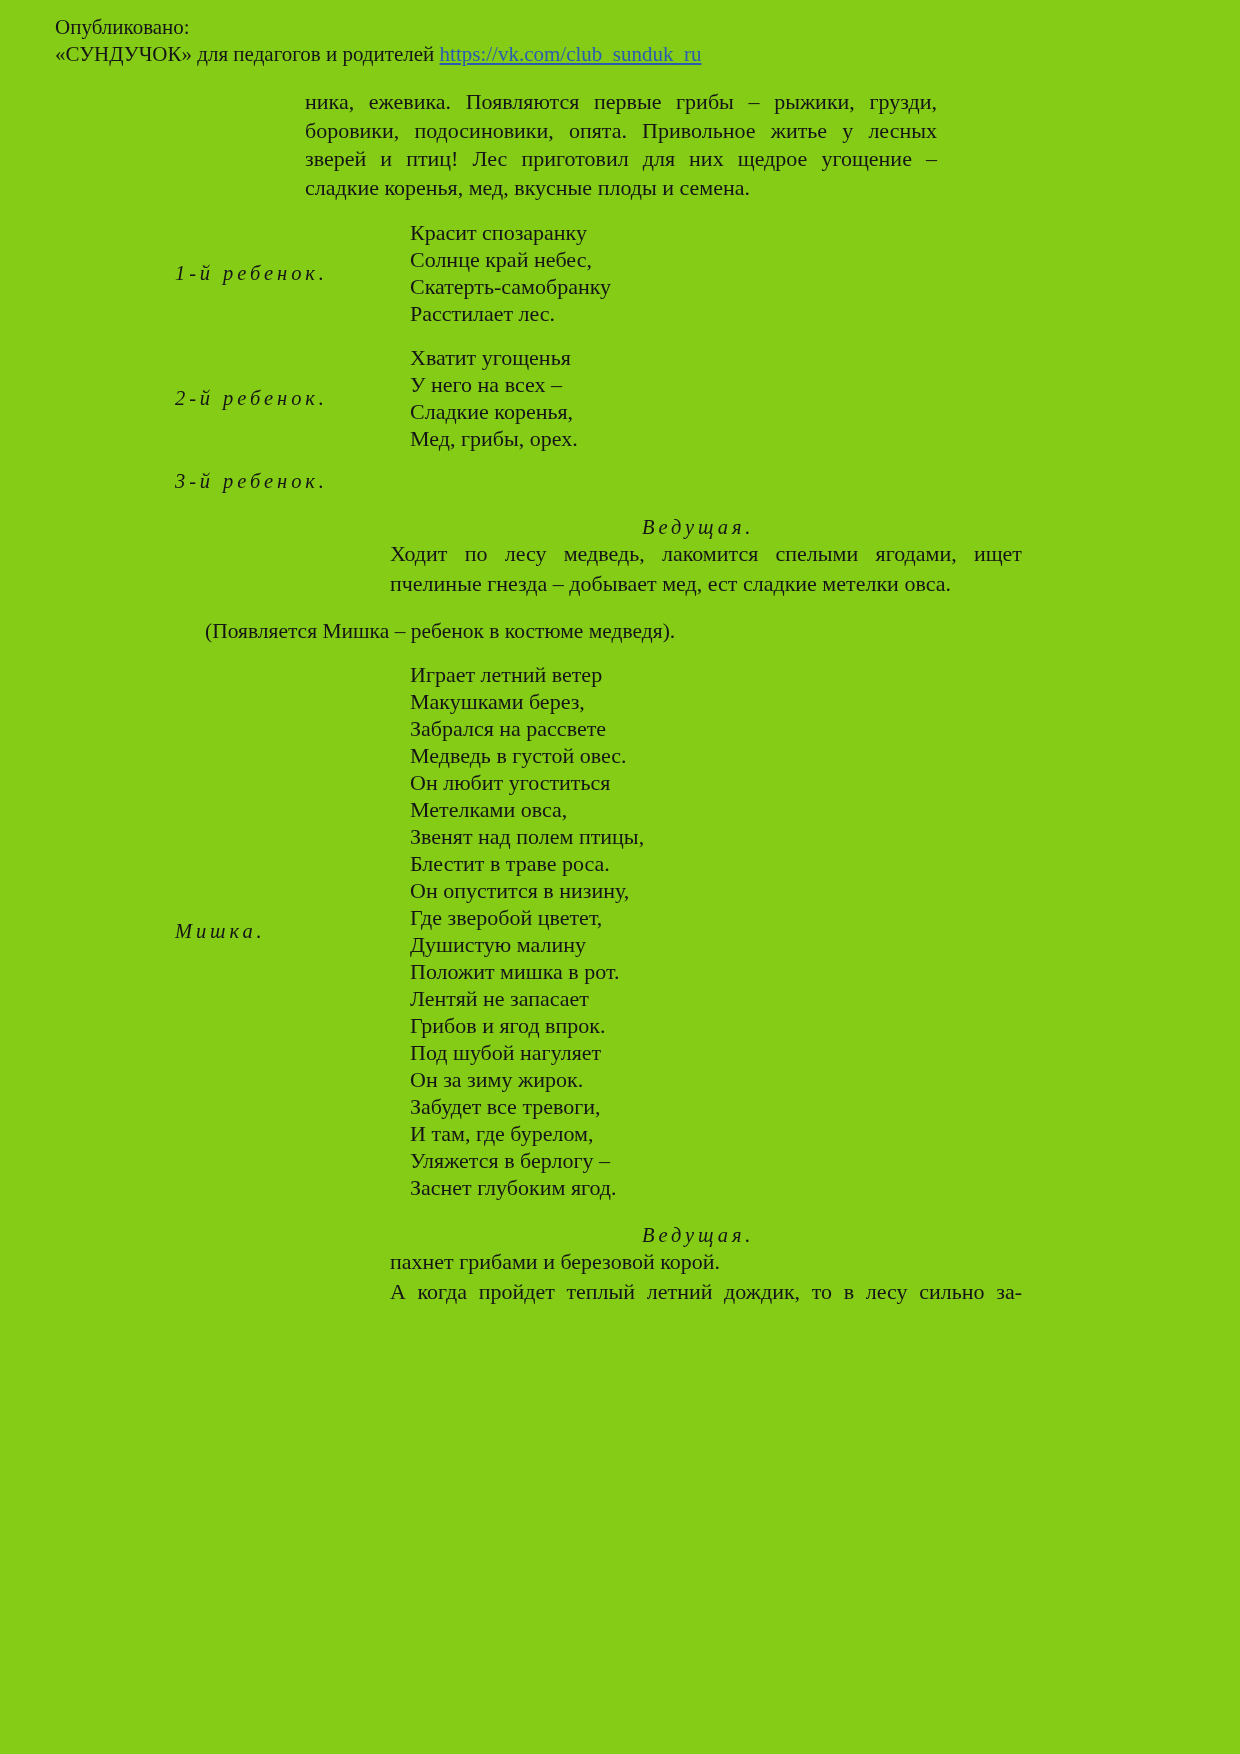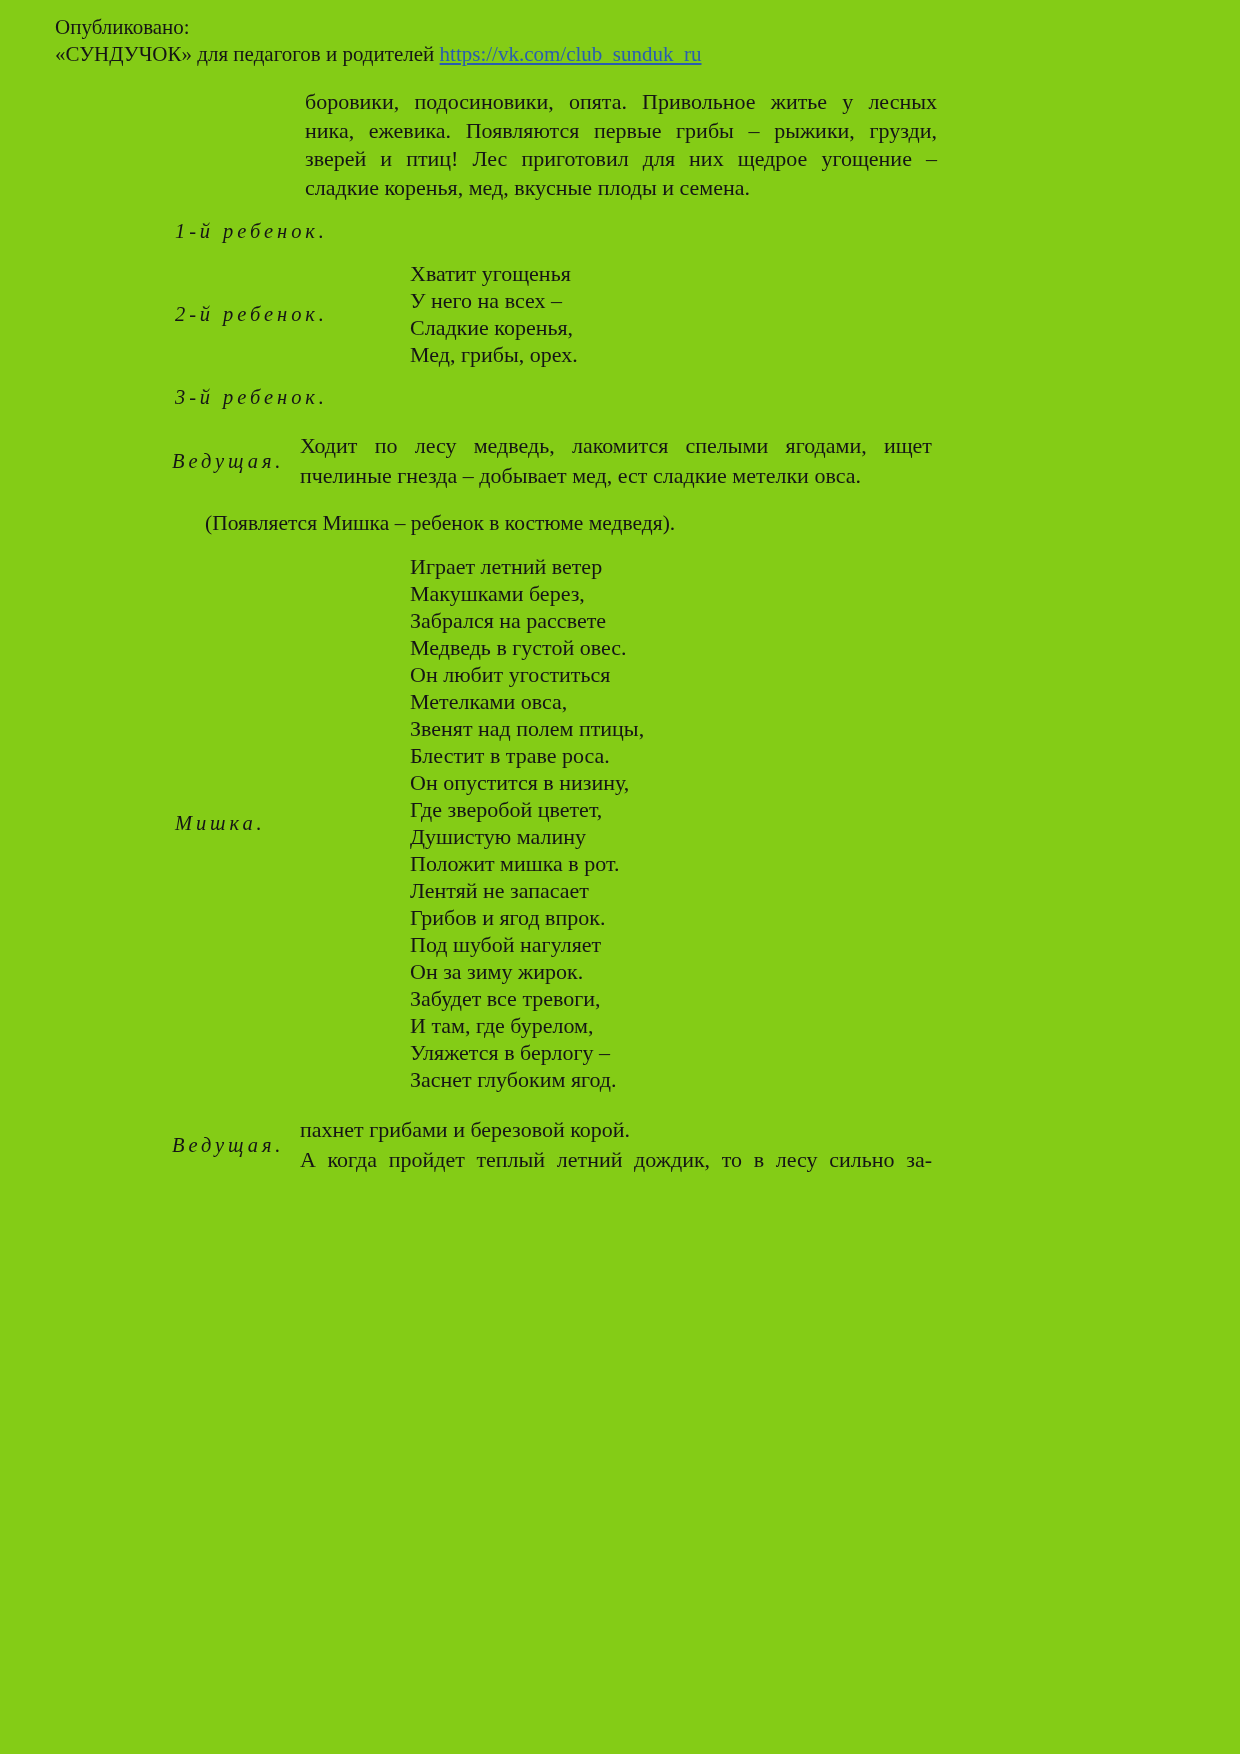--- a/index.html
+++ b/index.html
@@ -41,49 +41,55 @@
     width: 235px;
     font-style: italic;
     letter-spacing: 0.19em;
     font-size: 20.5px;
     padding-top: 1px;
   }
   .entry .lines {
     font-size: 22px;
     line-height: 27px;
   }
-  .entry.prose { margin-left: 172px; margin-top: 22px; }
+  .entry.prose { margin-left: 172px; margin-top: 22px; flex-direction: column; }
   .entry.prose .speaker { width: 128px; }
   .entry.prose .lines { width: 632px; line-height: 30px; }
   .stage {
     margin: 20px 0 4px 205px;
     font-size: 21.5px;
   }
 </style>
 </head>
 <body>
 
 <div class="page">
   <div class="header">
     <div>Опубликовано:</div>
     <div>
       <span>«СУНДУЧОК» для педагогов и родителей </span><a style="color: rgb(42, 93, 176);">https://vk.com/club_sunduk_ru</a>
     </div>
   </div>
 
   <div class="intro" id="intro">
+      <div class="line just">ника, ежевика. Появляются первые грибы – рыжики, грузди,</div>
       <div class="line just">боровики, подосиновики, опята. Привольное житье у лесных</div>
-      <div class="line just">ника, ежевика. Появляются первые грибы – рыжики, грузди,</div>
       <div class="line just">зверей и птиц! Лес приготовил для них щедрое угощение –</div>
       <div class="line">сладкие коренья, мед, вкусные плоды и семена.</div>
     </div>
 
   <div id="dialogue">
       <div class="entry verse">
         <div class="speaker">1-й ребенок.</div>
+        <div class="lines">
+          <div class="line">Красит спозаранку</div>
+          <div class="line">Солнце край небес,</div>
+          <div class="line">Скатерть-самобранку</div>
+          <div class="line">Расстилает лес.</div>
+        </div>
       </div>
       <div class="entry verse">
         <div class="speaker">2-й ребенок.</div>
         <div class="lines">
           <div class="line">Хватит угощенья</div>
           <div class="line">У него на всех –</div>
           <div class="line">Сладкие коренья,</div>
           <div class="line">Мед, грибы, орех.</div>
         </div>
       </div>

